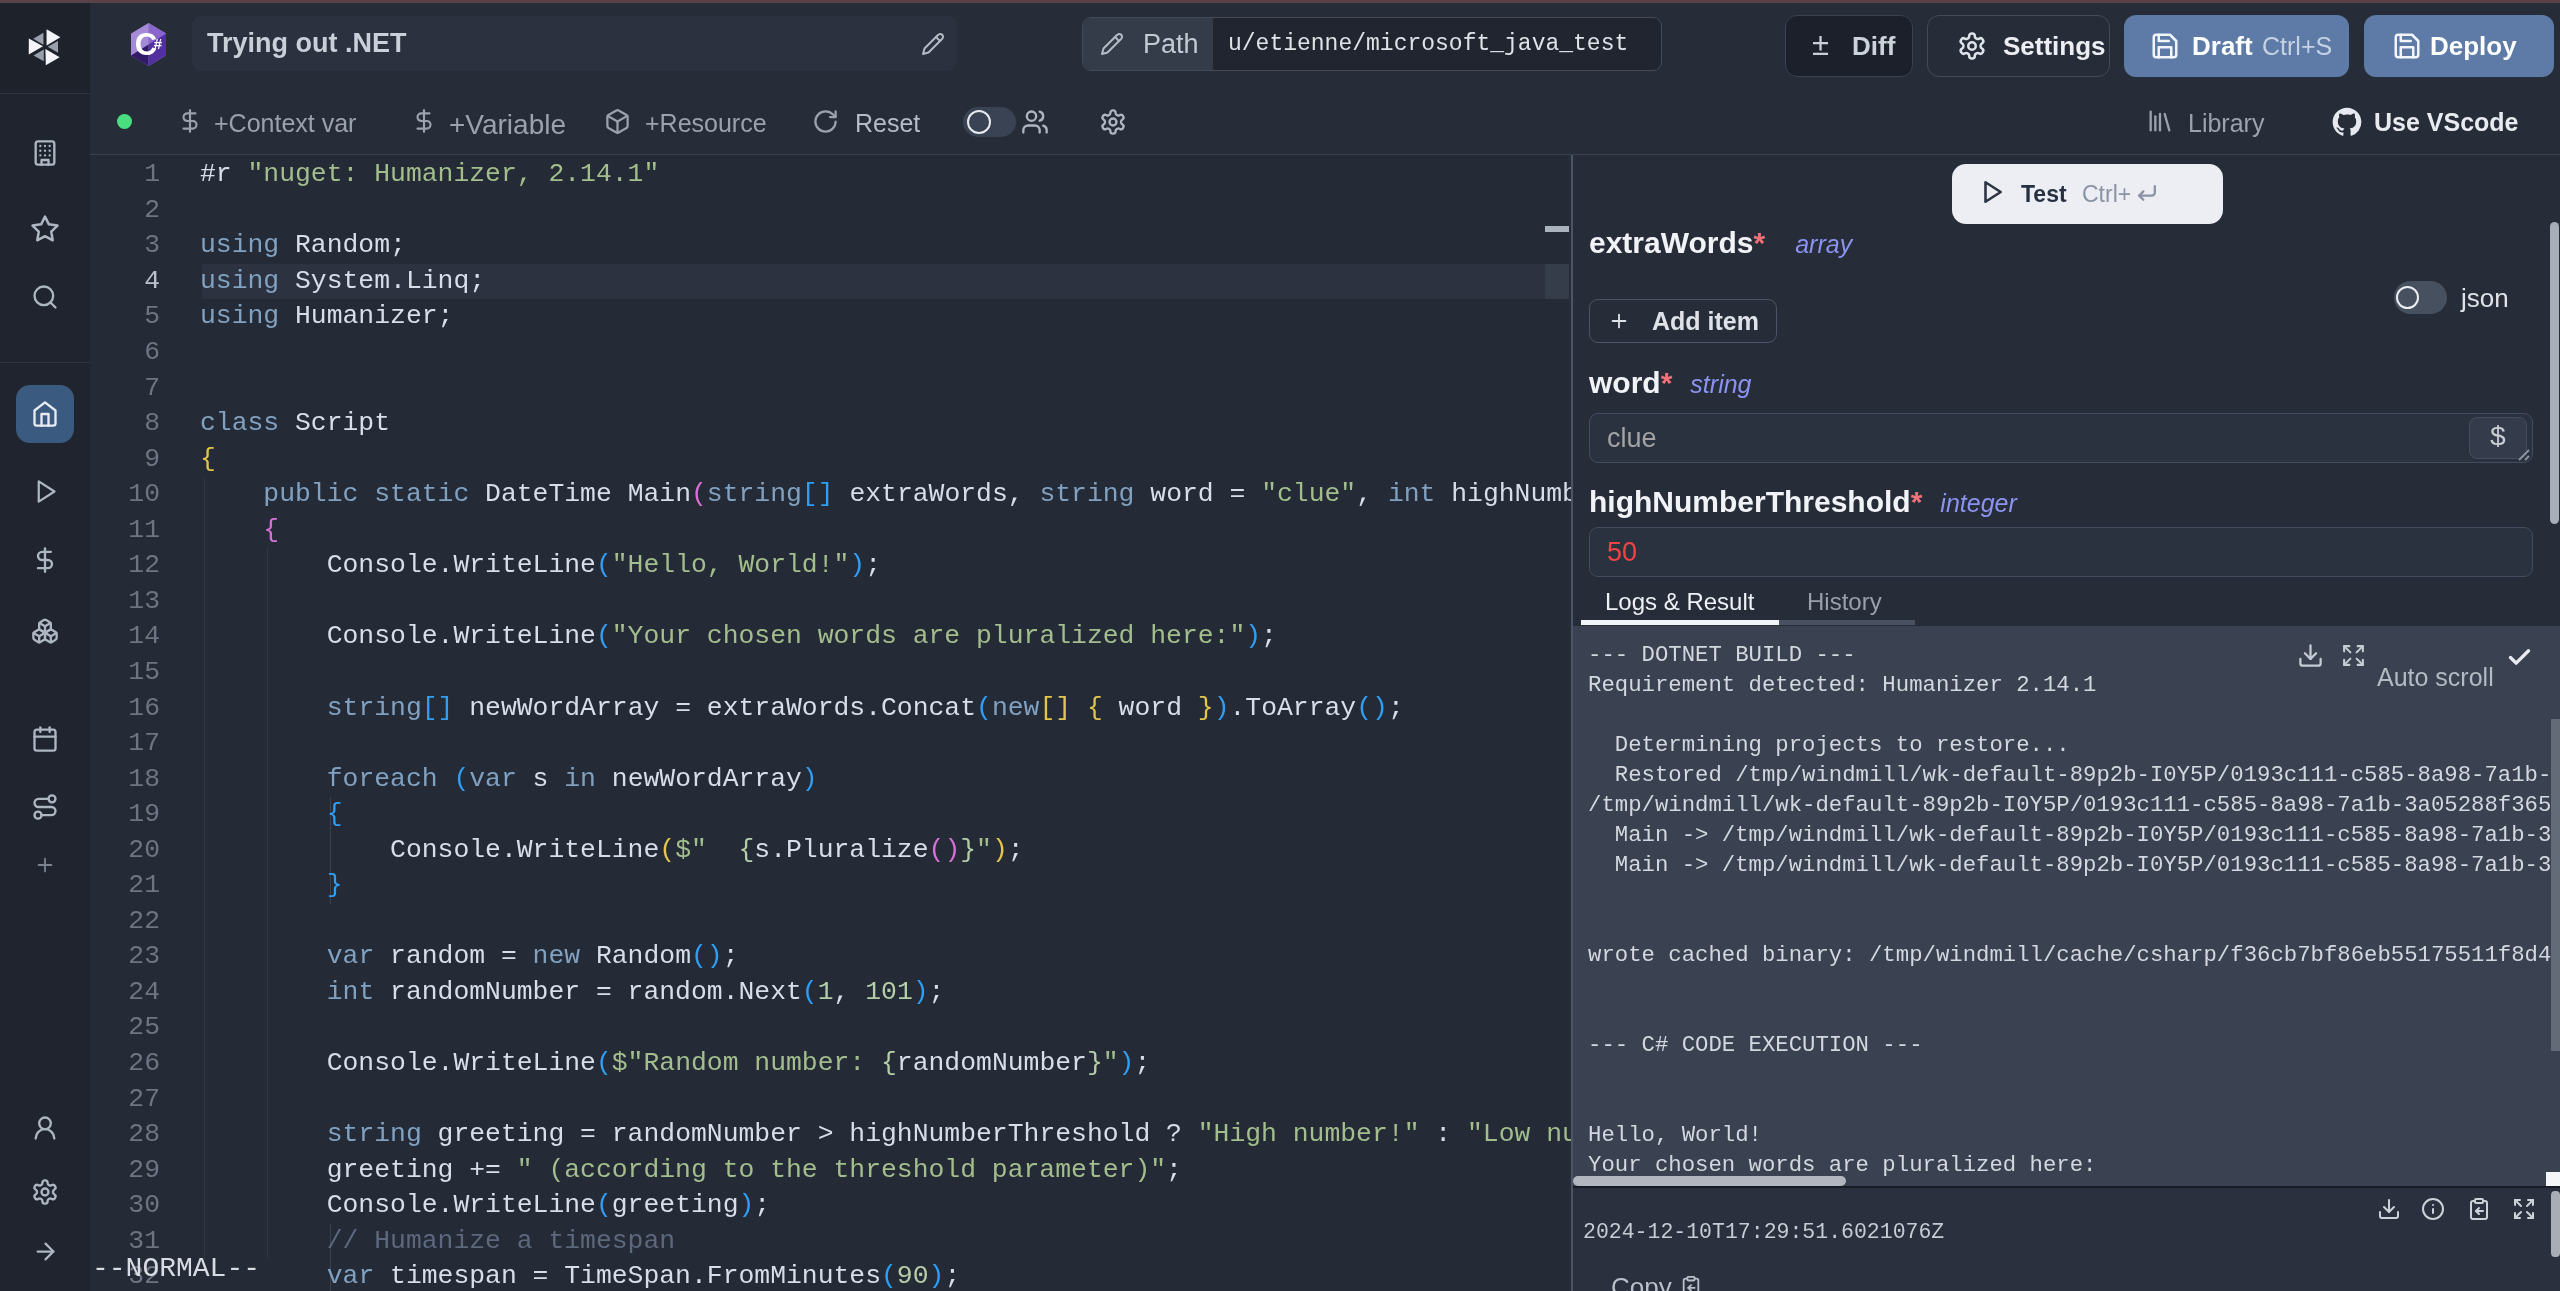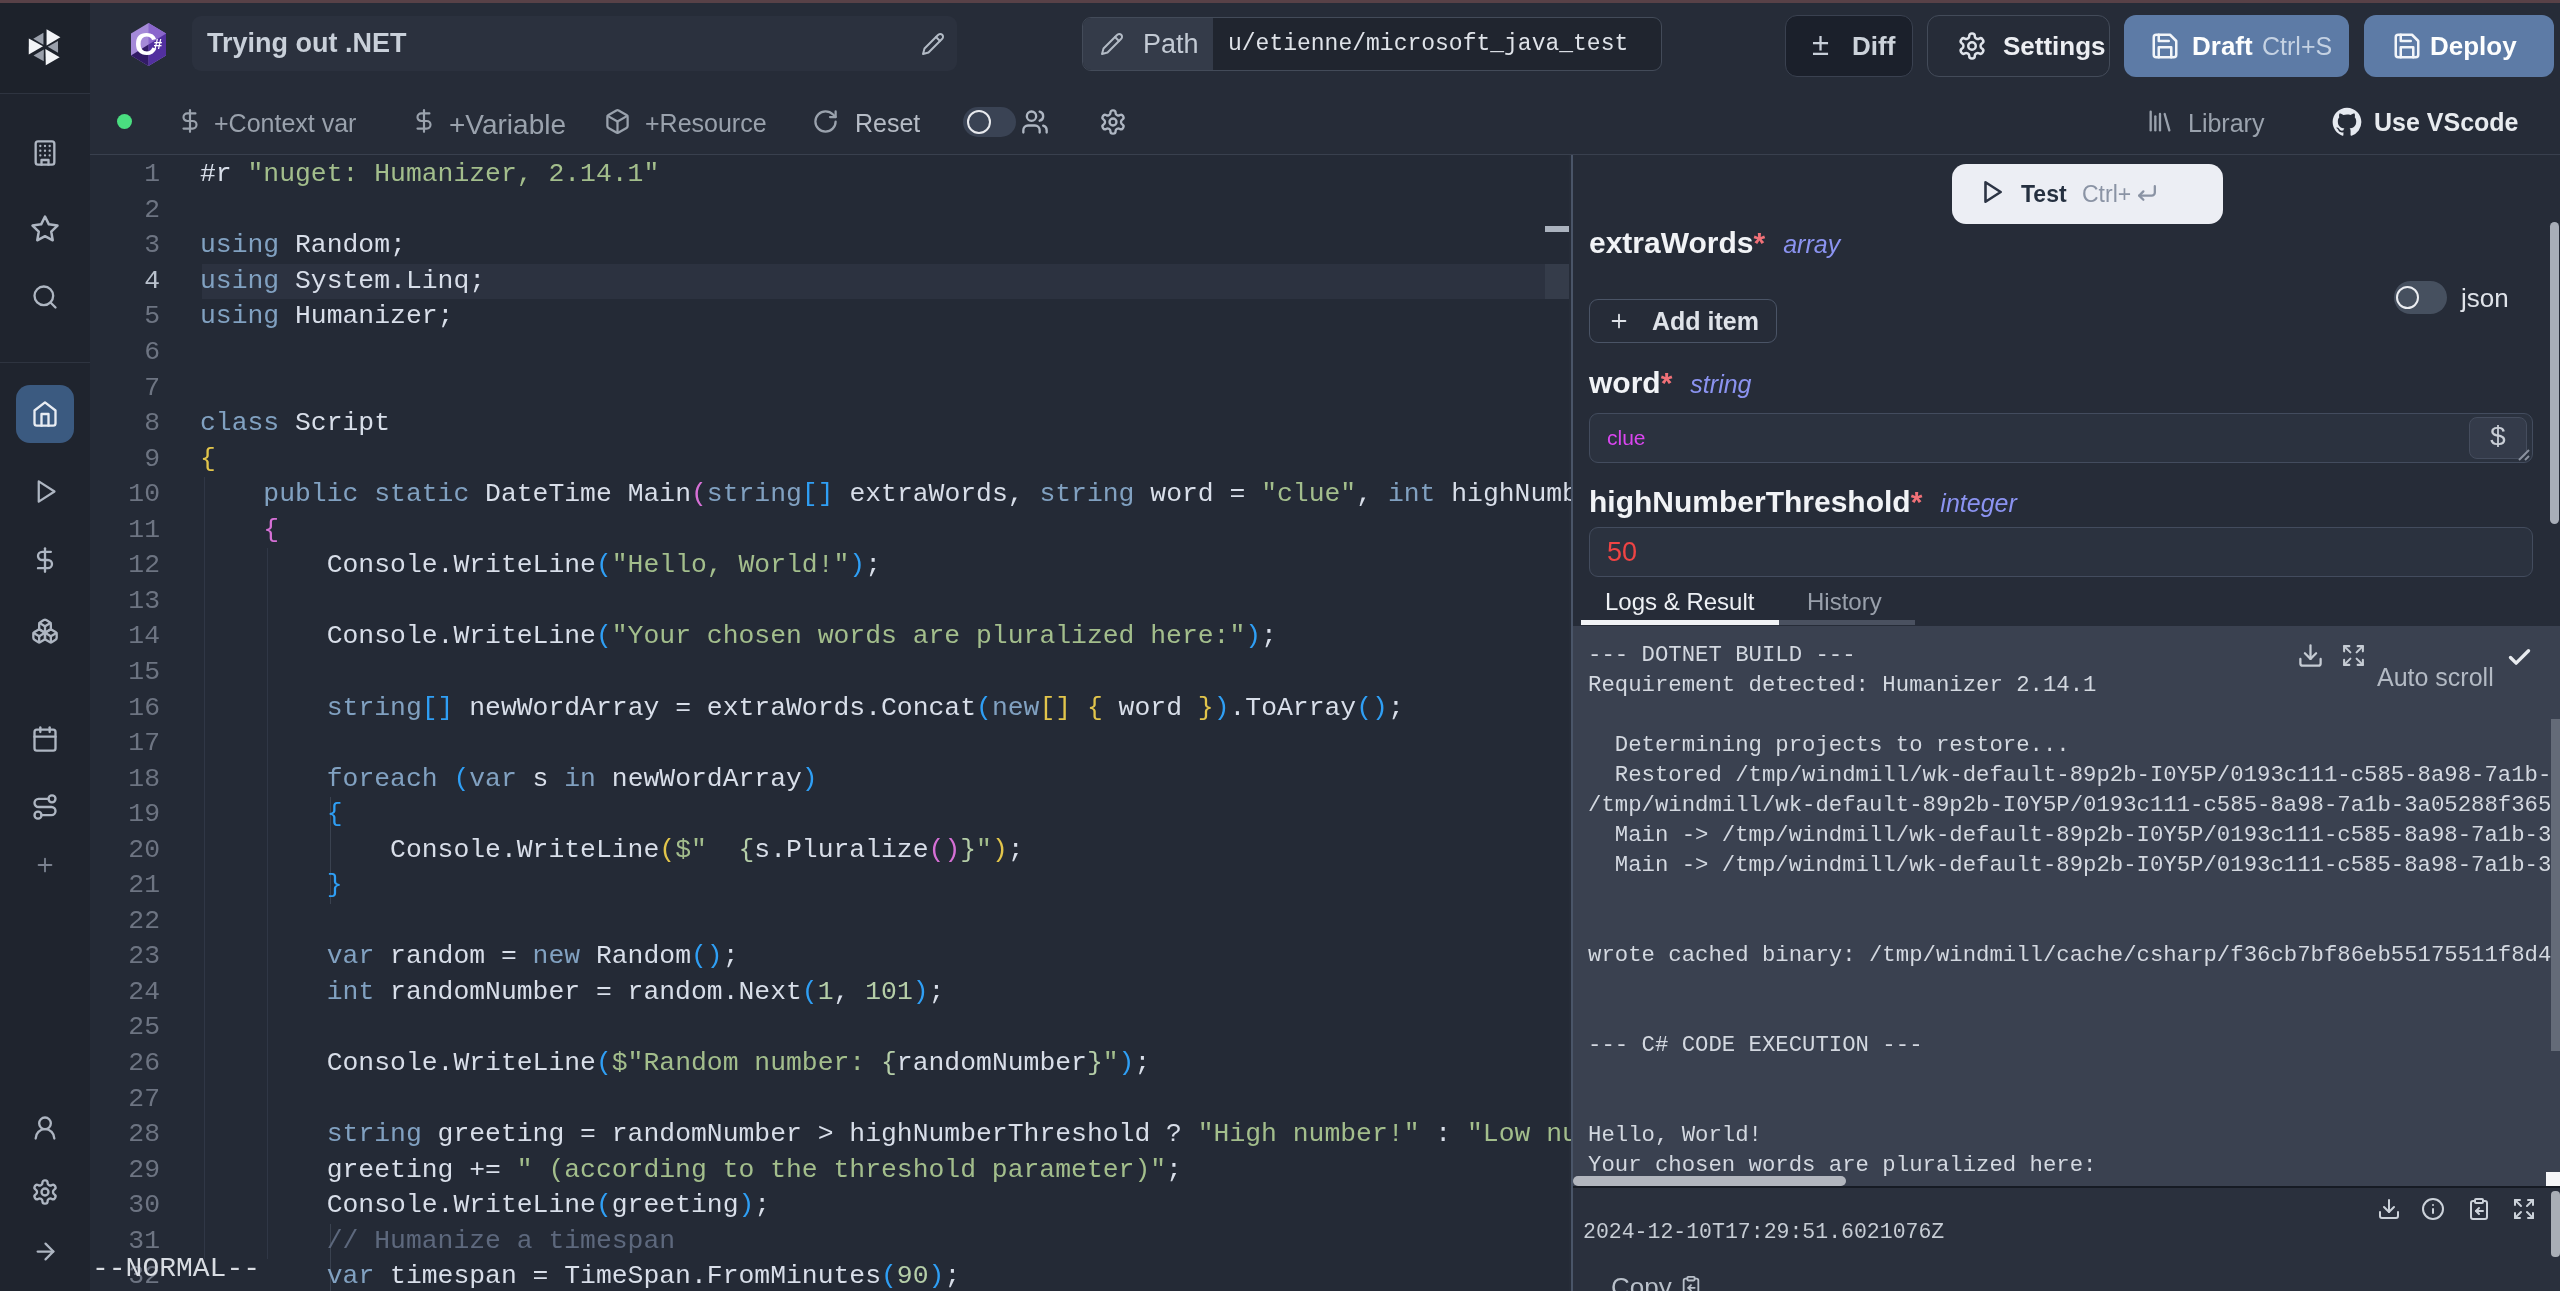--- a/index.html
+++ b/index.html
@@ -292,37 +292,37 @@
 <div style="position:absolute;left:1979px;top:179px;width:26px;height:26px"><svg width="26" height="26" viewBox="0 0 24 24" fill="none" stroke="#2c3444" stroke-width="2.4" stroke-linecap="round" stroke-linejoin="round" style="">
       <polygon points="6 3 20 12 6 21 6 3"></polygon>
     </svg></div>
 <div class="abs" style="left:2021px;top:164px;height:60px;line-height:60px;font-size:23px;font-weight:700;color:#253040">Test</div>
 <div class="abs" style="left:2082px;top:164px;height:60px;line-height:60px;font-size:23px;color:#8a93a4">Ctrl+</div>
 <div style="position:absolute;left:2134px;top:181px;width:25px;height:25px"><svg width="25" height="25" viewBox="0 0 24 24" fill="none" stroke="#8a93a4" stroke-width="2.2" stroke-linecap="round" stroke-linejoin="round" style="">
       <path d="M20 5v6a3 3 0 0 1-3 3H5"></path>
       <path d="m9 10-4 4 4 4"></path>
     </svg></div>
 
-<div class="abs" style="left:1589px;top:226px"><span class="lbl">extraWords</span><span class="ast">*</span><span class="typ" style="margin-left:18px">array</span></div>
+<div class="abs" style="left:1589px;top:226px"><span class="lbl">extraWords</span><span class="ast">*</span><span class="typ" style="margin-left:30px">array</span></div>
 
 <div class="abs" style="left:2394px;top:281px;width:53px;height:33px;border-radius:17px;background:#46505f"></div>
 <div class="abs" style="left:2396px;top:286px;width:23px;height:23px;border-radius:50%;border:2.5px solid #eceef2"></div>
 <div class="abs" style="left:2461px;top:283px;font-size:26px;color:#dfe3e9">json</div>
 <div class="abs" style="left:2550px;top:222px;width:9px;height:302px;border-radius:5px;background:#a8aeb8"></div>
 
 <div class="abs" style="left:1589px;top:299px;width:188px;height:44px;border-radius:9px;border:1.5px solid #4a5466"></div>
 <div style="position:absolute;left:1608px;top:310px;width:22px;height:22px"><svg width="22" height="22" viewBox="0 0 24 24" fill="none" stroke="#dfe3e9" stroke-width="2" stroke-linecap="round" stroke-linejoin="round" style="">
       <line x1="12" y1="5" x2="12" y2="19"></line>
       <line x1="5" y1="12" x2="19" y2="12"></line>
     </svg></div>
 <div class="abs" style="left:1652px;top:299px;height:44px;line-height:44px;font-size:25px;font-weight:600;color:#dfe3e9">Add item</div>
 
 <div class="abs" style="left:1589px;top:366px"><span class="lbl">word</span><span class="ast">*</span><span class="typ" style="margin-left:18px">string</span></div>
 <div class="abs" style="left:1589px;top:413px;width:944px;height:50px;border-radius:9px;border:1px solid #434c5e;background:#2b323f"></div>
-<div class="abs" style="left:1607px;top:413px;height:50px;line-height:50px;font-size:21px;color:#d946ef">clue</div>
+<div class="abs" style="left:1607px;top:413px;height:50px;line-height:50px;font-size:27px;color:#a3a3a3">clue</div>
 <div class="abs" style="left:2469px;top:417px;width:58px;height:42px;border-radius:8px;background:#343b4a;border:1px solid #454d5e"></div>
 <svg class="abs" style="left:2513px;top:444px" width="18" height="18" viewBox="0 0 18 18">
     <path d="M16 6 6 16 M16 12 12 16" stroke="#8a919e" stroke-width="2" fill="none"></path>
   </svg>
 <div class="abs" style="left:2469px;top:417px;width:58px;height:42px;text-align:center;line-height:42px;font-size:28px;color:#c9ced6;font-family:'Liberation Mono',monospace">$</div>
 
 <div class="abs" style="left:1589px;top:485px"><span class="lbl">highNumberThreshold</span><span class="ast">*</span><span class="typ" style="margin-left:18px">integer</span></div>
 <div class="abs" style="left:1589px;top:527px;width:944px;height:50px;border-radius:9px;border:1px solid #434c5e;background:#2b323f"></div>
 <div class="abs" style="left:1607px;top:527px;height:34px;line-height:50px;font-size:27px;color:#ef4444">50</div>
 

